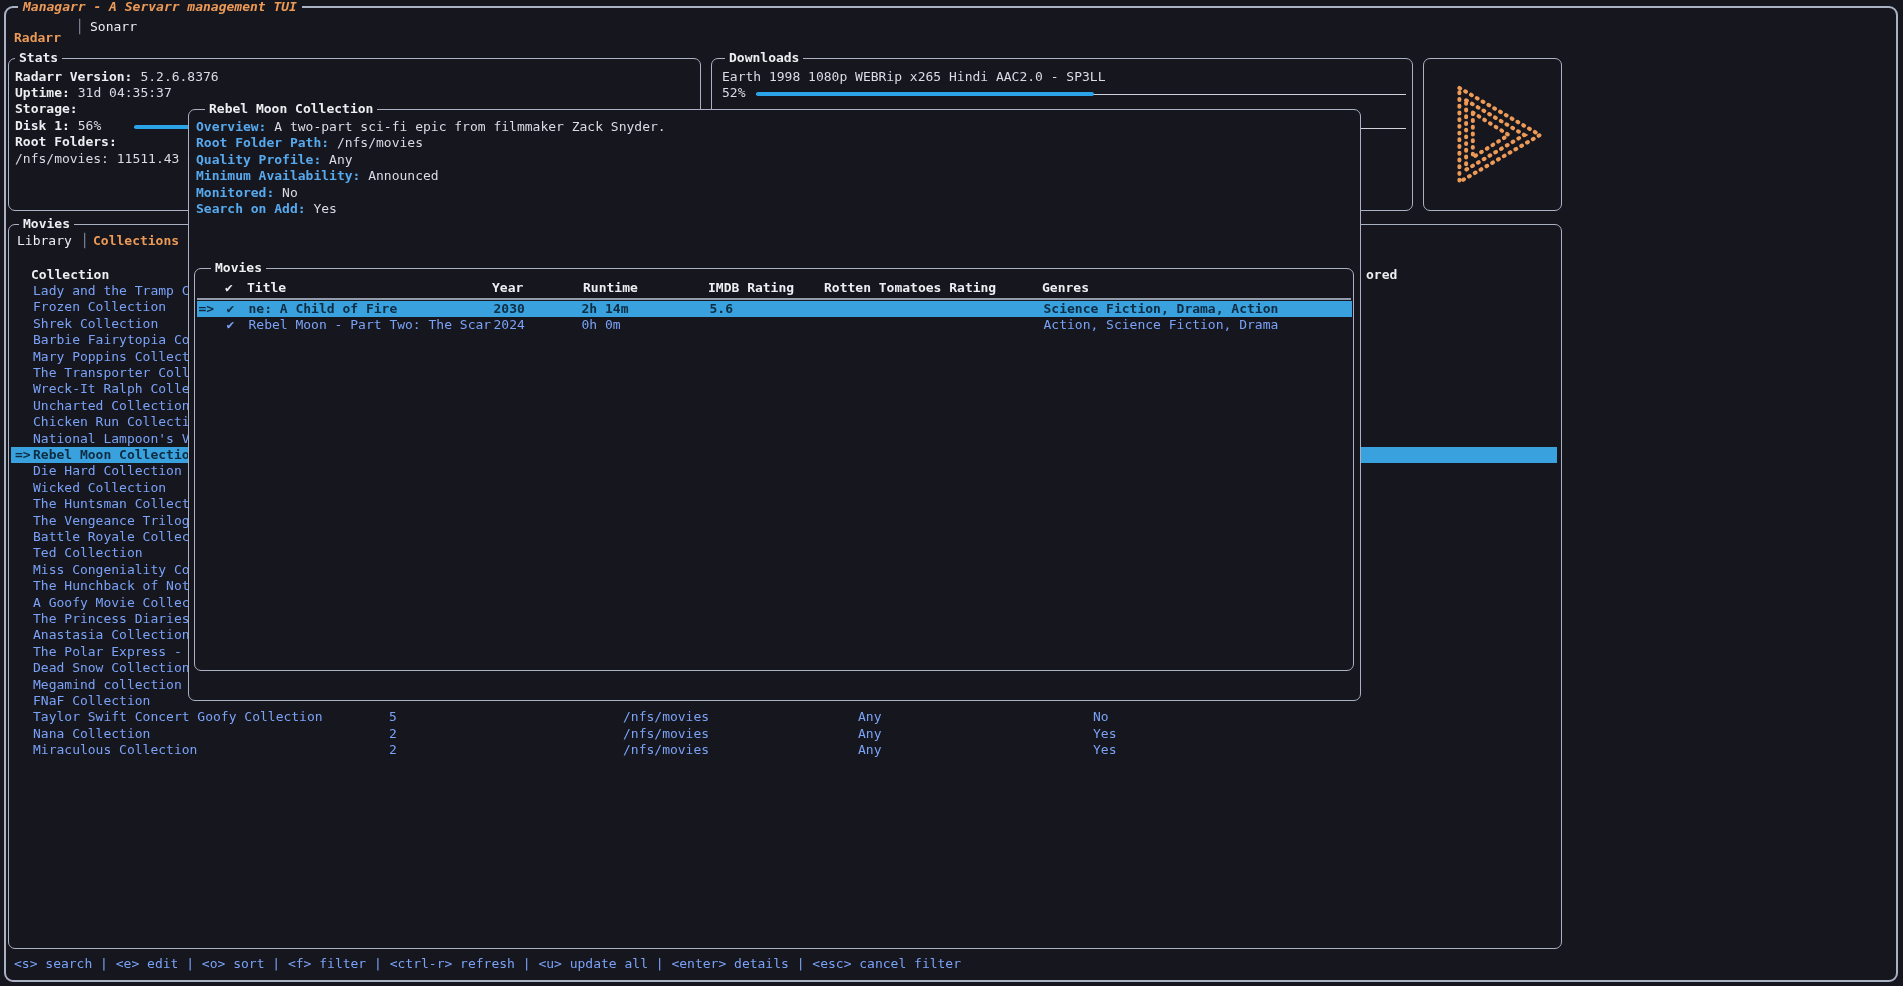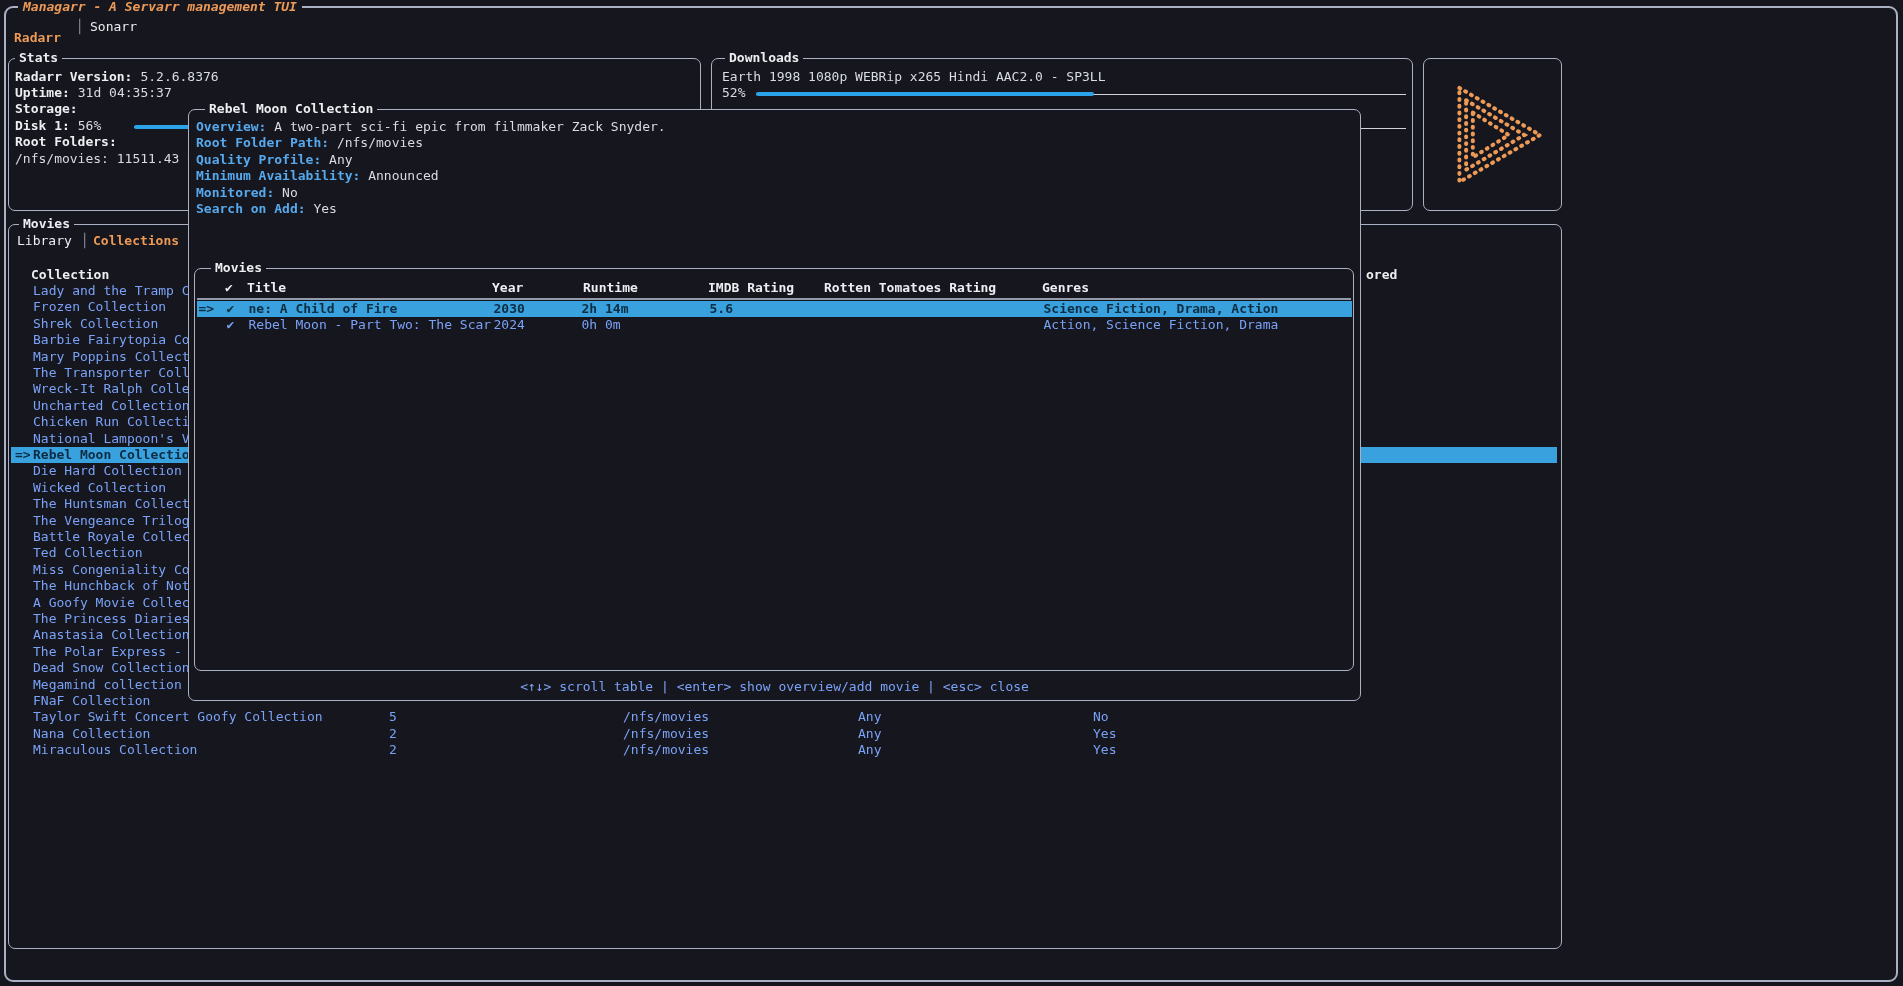--- a/index.html
+++ b/index.html
@@ -243,17 +243,17 @@
           </div>
           <div class="mrow" style="top: 48.4px;">
             <span style="left: 30px;">✔</span>
             <span style="left: 52px;">Rebel Moon - Part Two: The Scar</span>
             <span style="left: 297px;">2024</span>
             <span style="left: 385px;">0h 0m</span>
             <span style="left: 847px;">Action, Science Fiction, Drama</span>
           </div>
         </div>
     </div>
-    <div class="abs blue" style="left:0;right:0;top:569px;text-align:center">&lt;↑↓&gt; scroll table | &lt;enter&gt; show overview/add movie | &lt;esc&gt; close</div>
-  </div>
-
+  </div>
+
+  <div class="abs blue" style="left:14px;top:956px">&lt;s&gt; search | &lt;e&gt; edit | &lt;o&gt; sort | &lt;f&gt; filter | &lt;ctrl-r&gt; refresh | &lt;u&gt; update all | &lt;enter&gt; details | &lt;esc&gt; cancel filter</div>
 
 </div>
 
 </body></html>

